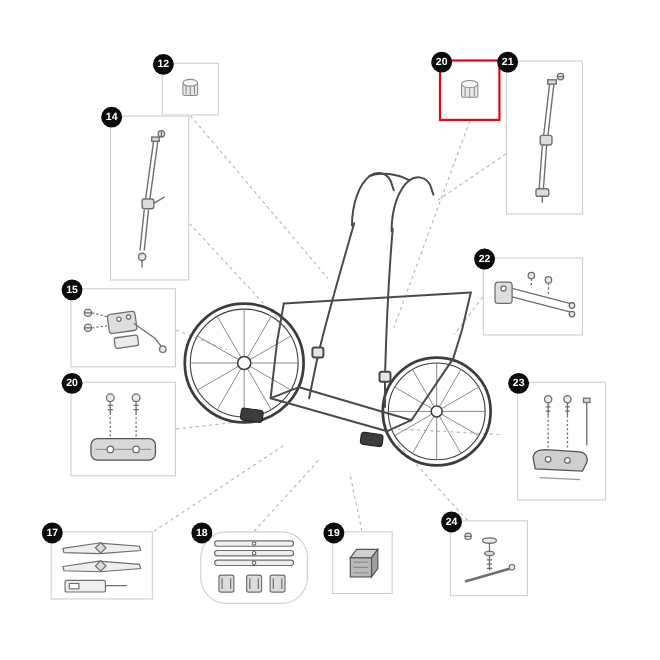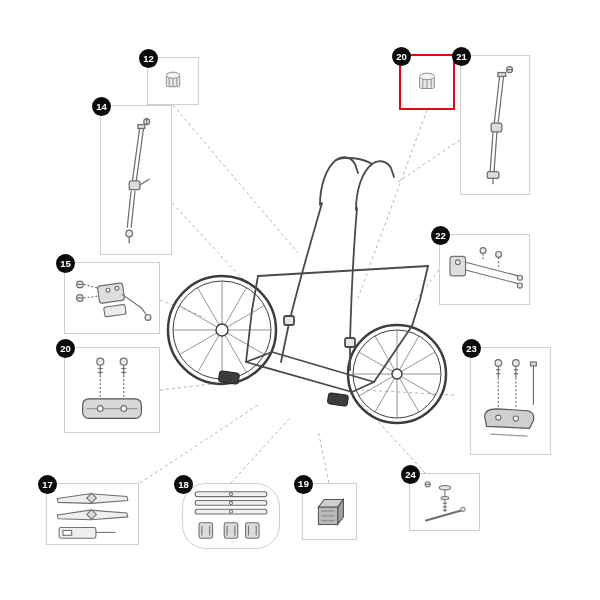--- a/index.html
+++ b/index.html
@@ -23,21 +23,21 @@
   #c14{left:88px;top:105px;width:72px;height:150px;margin-left:12px;}
   #c15{left:64px;top:262px;width:96px;height:72px;}
   #c16{left:64px;top:347px;width:96px;height:86px;}
   #c17{left:46px;top:483px;width:93px;height:62px;}
   #c18{left:182px;top:483px;width:98px;height:66px;border-radius:24px;}
   #c19{left:302px;top:483px;width:55px;height:57px;font-family:Liberation Mono, monospace;}
   #c20{left:399px;top:54px;width:56px;height:56px;}
   #c21{left:460px;top:55px;width:70px;height:140px;padding-left:28px;}
   #c22{left:439px;top:234px;width:91px;height:71px;}
   #c23{left:454px;top:347px;width:81px;height:108px;margin-left:16px;}
-  #c24{left:409px;top:473px;width:71px;height:58px;}
+  #c24{left:409px;top:473px;width:71px;height:69px;}
 </style>
 </head>
 <body>
 
 <div class="canvas">
 
   <svg class="underlay" viewBox="0 0 600 600">
 
     <g stroke="#b5b5b5" stroke-width="1" stroke-dasharray="3,3" fill="none">
       <line x1="173" y1="105" x2="298" y2="253"></line>

